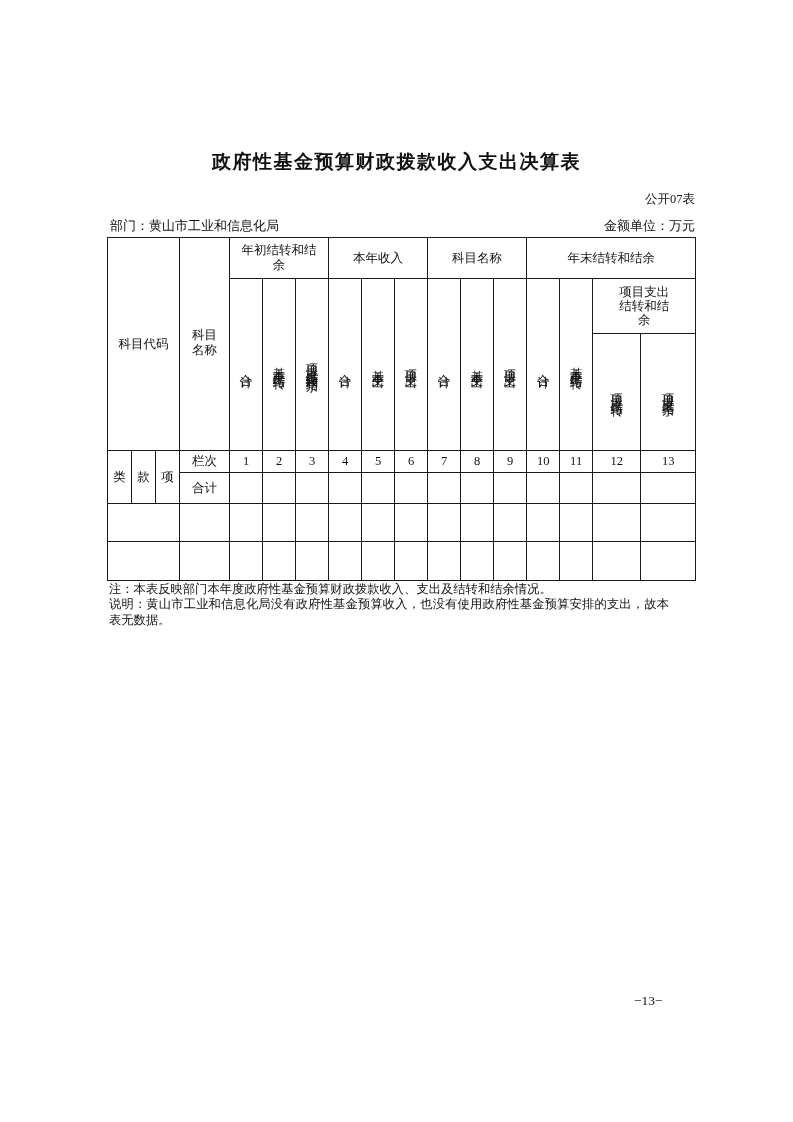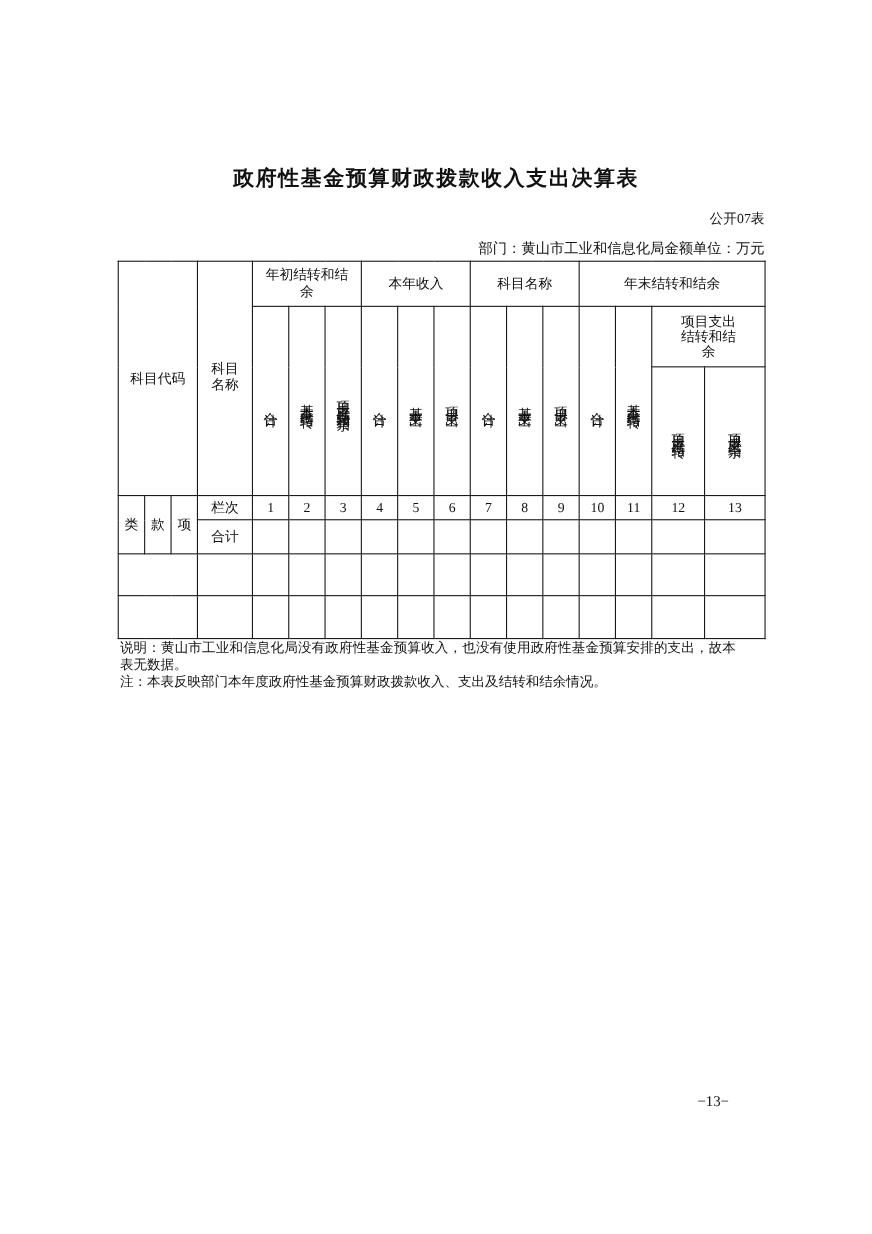--- a/index.html
+++ b/index.html
@@ -26,23 +26,22 @@
   .table-no {
     position: absolute;
     top: 191px; right: 98px;
     font-size: 12.5px;
     font-family: Liberation Serif, serif;
   }
   .meta-row {
     position: absolute;
     top: 217px; left: 110px; right: 98px;
     display: flex;
-    justify-content: flex-end;
+    justify-content: space-between;
     font-size: 13px;
-    margin-left: 44px;
   }
   table.fund-table {
     position: absolute;
     top: 237px; left: 107px;
     width: 588px;
     border-collapse: collapse;
     table-layout: fixed;
     font-size: 12.5px;
   }
   table.fund-table td {
@@ -213,19 +212,19 @@
       <td></td>
       <td></td>
       <td></td>
       <td></td>
       <td></td>
     </tr>
   </tbody>
     </table>
 
   <div class="notes">
+    <div>注：本表反映部门本年度政府性基金预算财政拨款收入、支出及结转和结余情况。</div>
     <div>说明：黄山市工业和信息化局没有政府性基金预算收入，也没有使用政府性基金预算安排的支出，故本表无数据。</div>
-    <div>注：本表反映部门本年度政府性基金预算财政拨款收入、支出及结转和结余情况。</div>
   </div>
 
   <div class="page-number">−13−</div>
 
 </div>
 
 </body></html>

